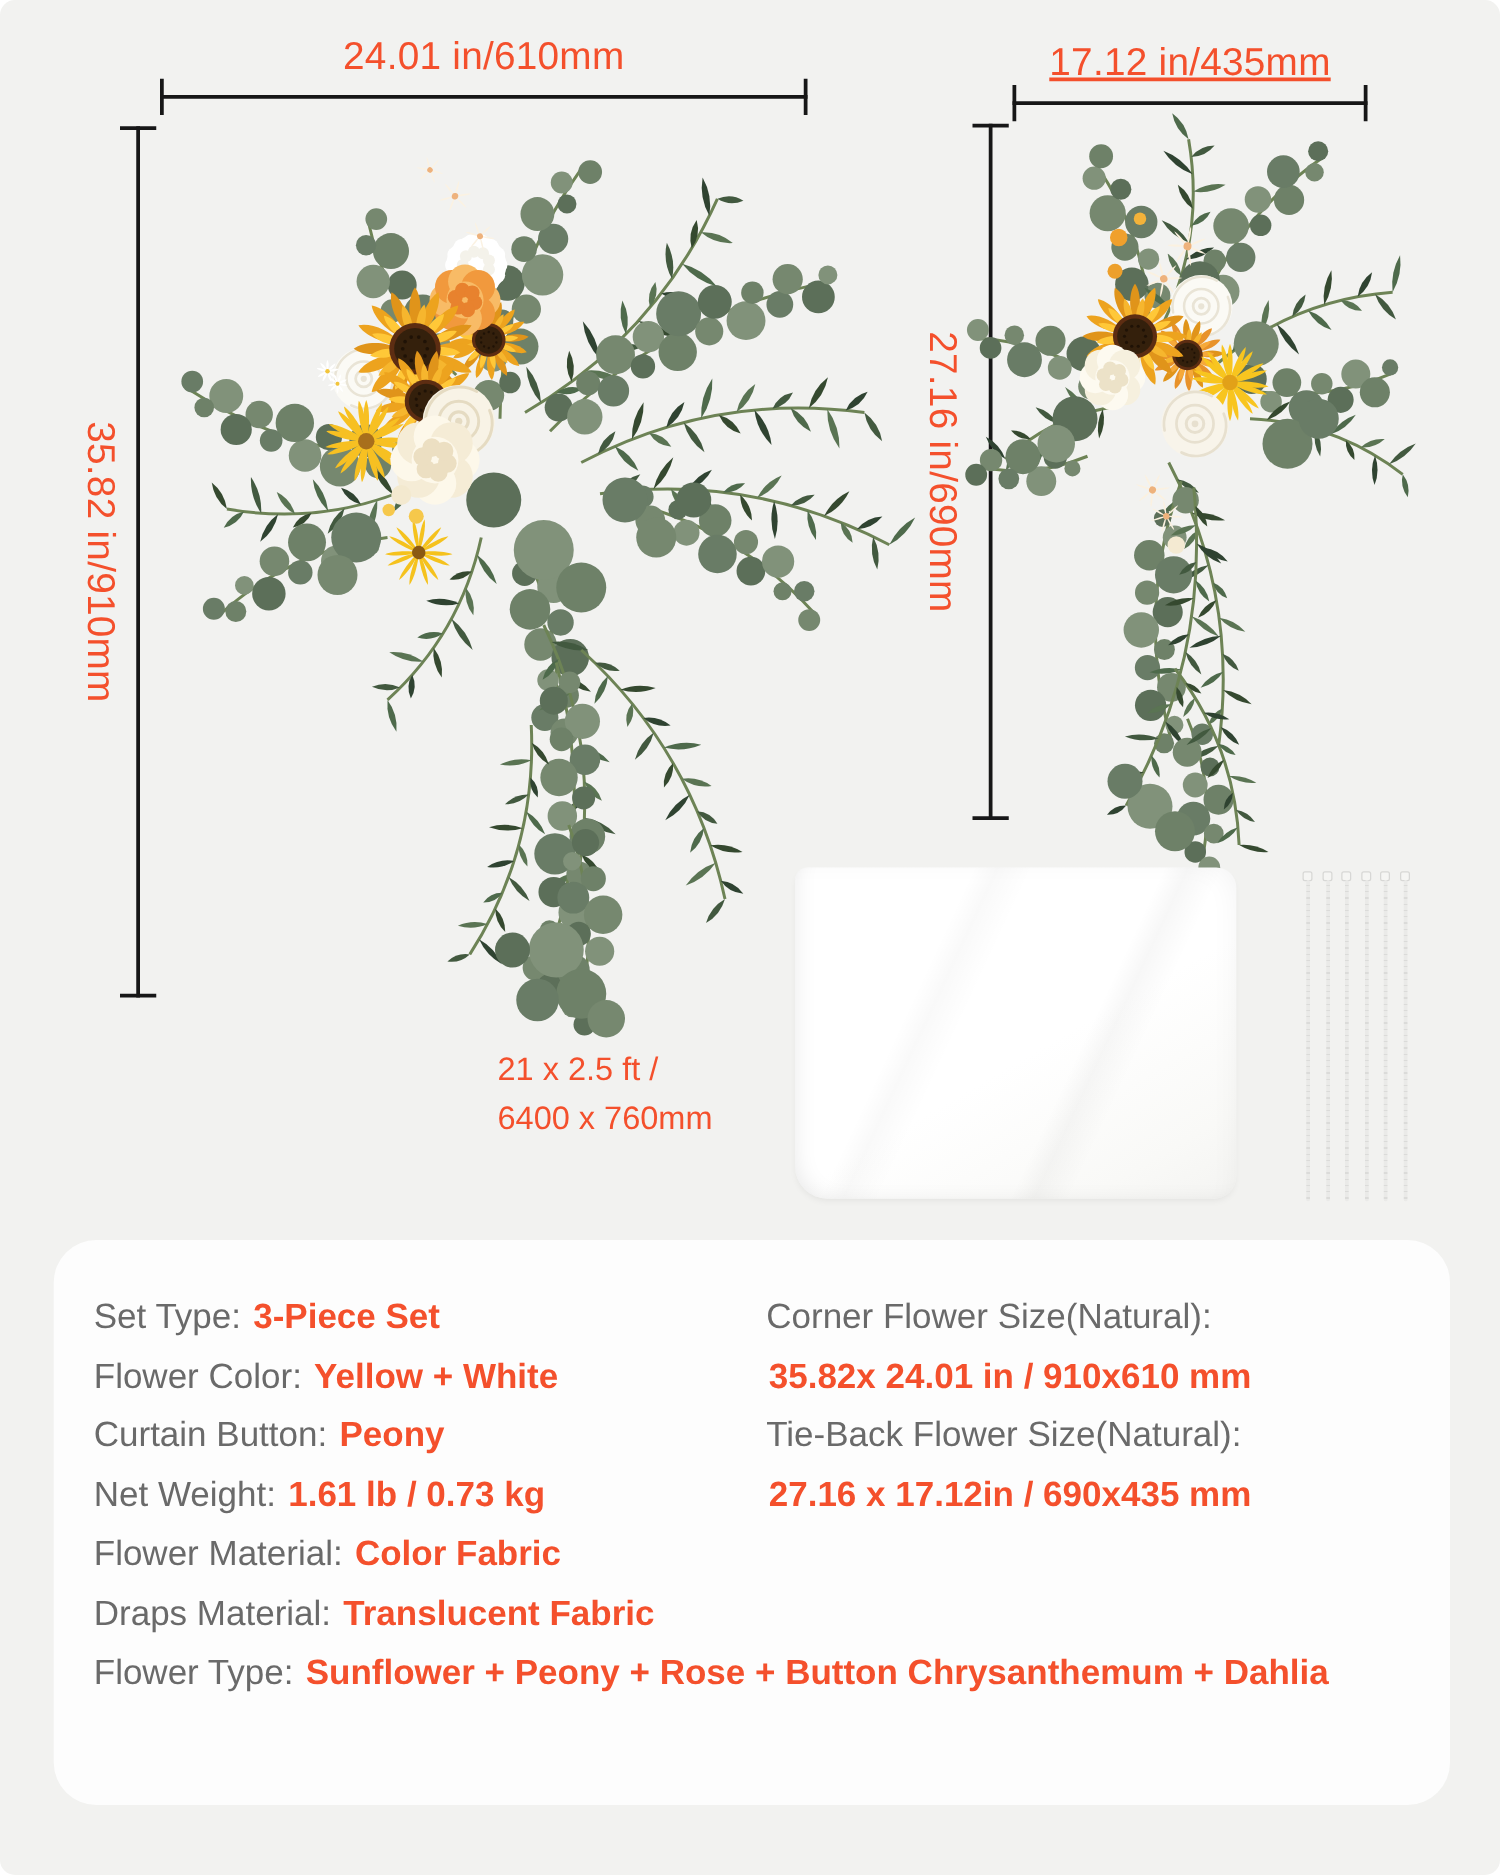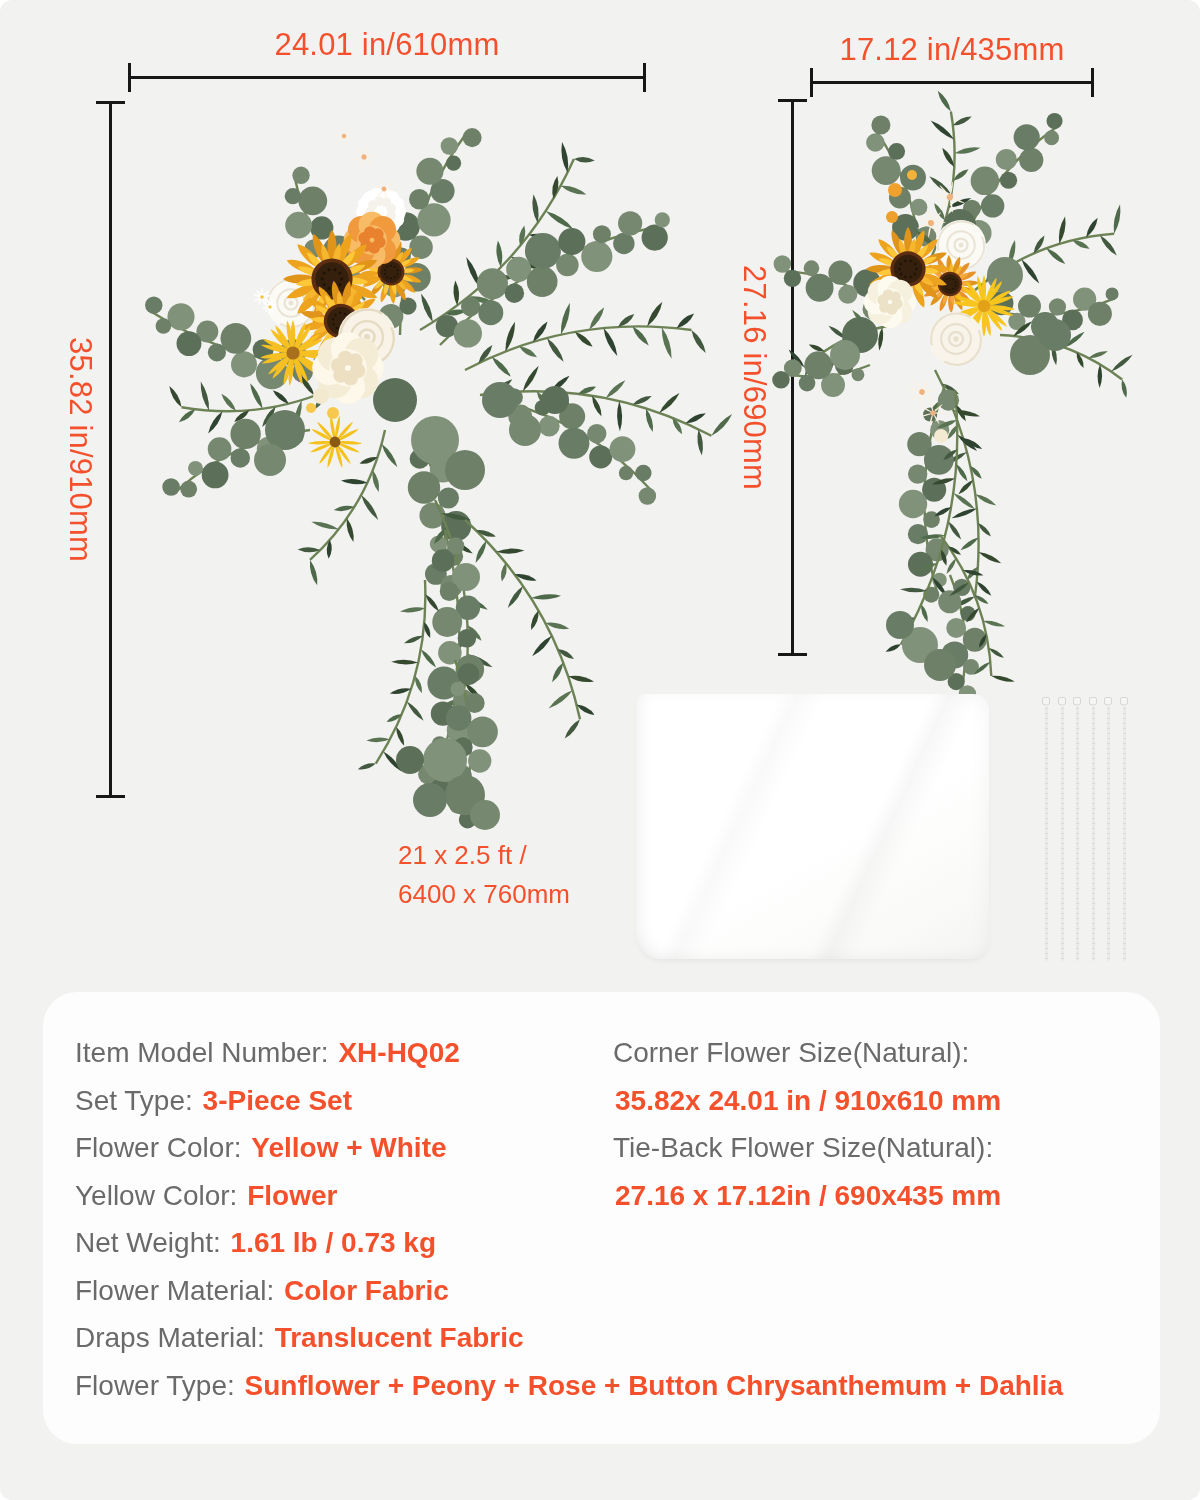--- a/index.html
+++ b/index.html
@@ -68,21 +68,21 @@
       <i class="tr"></i>
   </div>
 
   <div class="dimlab v" style="left:62px;top:101px;height:697px;">35.82 in/910mm</div>
   <div class="dimv" style="left:96px;top:101px;height:697px;">
     <i class="tt"></i>
       <i class="vl"></i>
       <i class="tb"></i>
   </div>
 
-  <div class="dimlab h" style="left:810px;top:32px;width:284px;">17.12 in/435mm</div>
+  <div class="dimlab h" style="left:810px;top:32px;width:284px;text-decoration:underline;">17.12 in/435mm</div>
   <div class="dimh" style="left:810px;top:68px;width:284px;">
     <i class="tl"></i>
       <i class="hl"></i>
       <i class="tr"></i>
   </div>
 
   <div class="dimlab v" style="left:736px;top:99px;height:557px;">27.16 in/690mm</div>
   <div class="dimv" style="left:778px;top:99px;height:557px;">
     <i class="tt"></i>
       <i class="vl"></i>
@@ -1030,24 +1030,23 @@
     <i class="tie"></i>
     <i class="tie"></i>
     <i class="tie"></i>
     <i class="tie"></i>
     <i class="tie"></i>
     <i class="tie"></i>
   </div>
 
   <div class="panel">
     <div class="col col-l">
-      <div class="row"><span class="k">Item Model Number: </span><span class="v">XH-HQ02</span></div>
       <div class="row"><span class="k">Set Type: </span><span class="v">3-Piece Set</span></div>
       <div class="row"><span class="k">Flower Color: </span><span class="v">Yellow + White</span></div>
-      <div class="row"><span class="k">Yellow Color: </span><span class="v">Flower</span></div>
+      <div class="row"><span class="k">Curtain Button: </span><span class="v">Peony</span></div>
       <div class="row"><span class="k">Net Weight: </span><span class="v">1.61 lb / 0.73 kg</span></div>
       <div class="row"><span class="k">Flower Material: </span><span class="v">Color Fabric</span></div>
       <div class="row"><span class="k">Draps Material: </span><span class="v">Translucent Fabric</span></div>
       <div class="row"><span class="k">Flower Type: </span><span class="v">Sunflower + Peony + Rose + Button Chrysanthemum + Dahlia</span></div>
     </div>
     <div class="col col-r">
       <div class="row"><span class="k">Corner Flower Size(Natural):</span><span class="v"></span></div>
       <div class="row"><span class="k"></span><span class="v">35.82x 24.01 in / 910x610 mm</span></div>
       <div class="row"><span class="k">Tie-Back Flower Size(Natural):</span><span class="v"></span></div>
       <div class="row"><span class="k"></span><span class="v">27.16 x 17.12in / 690x435 mm</span></div>

